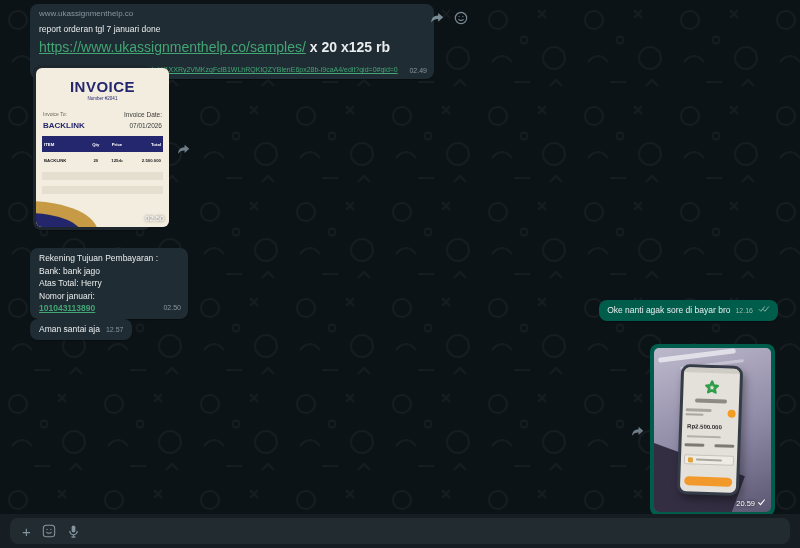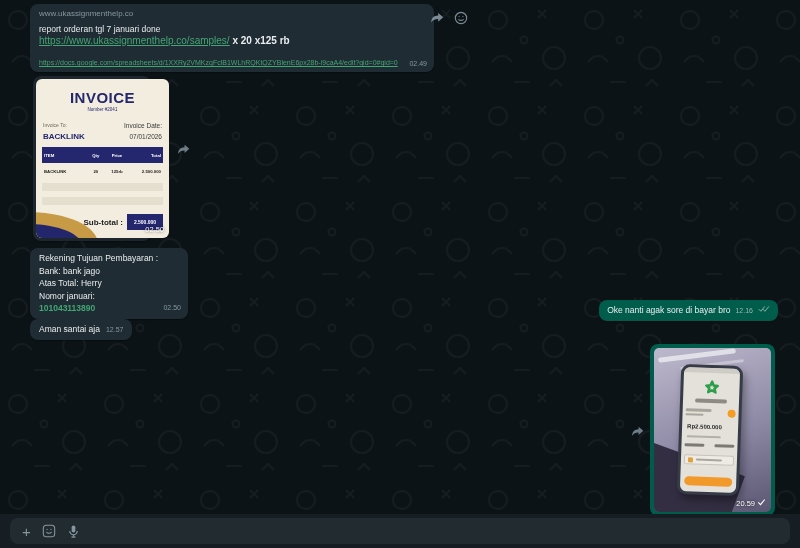--- a/index.html
+++ b/index.html
@@ -12,31 +12,31 @@
   .bubble { position:absolute; z-index:2; background:#202c33; border-radius:8px;
             color:#e9edef; padding:4px 9px; font-size:8.5px; line-height:11px;
             box-shadow:0 1px 1px rgba(0,0,0,.3); }
   .time { font-size:7px; color:#8696a0; }
   a.wlink { color:#42a574; text-decoration:underline; cursor:pointer; word-break:break-all; }
 
   
   .msg1 { left:30px; top:4px; width:404px; }
   .m1-domain { font-size:8px; color:#8696a0; }
   .m1-text   { margin-top:5px; font-size:8.5px; }
-  .m1-line2  { margin-top:0; font-size:10px; white-space:nowrap; }
+  .m1-line2  { margin-top:7px; font-size:14px; white-space:nowrap; }
   .m1-note   { font-weight:bold; color:#e9edef; }
   .m1-line3  { margin-top:11px; font-size:7px; white-space:nowrap; overflow:hidden; margin-right:22px; }
   .m1-time   { position:absolute; right:7px; bottom:3px; }
 
   
   .hover-actions { position:absolute; left:430px; top:11px; z-index:3; display:flex; gap:10px; align-items:center; }
   .hover-actions svg { display:block; }
 
   
-  .msg2 { left:33px; top:76px; width:118px; height:165px; padding:3px; background:#1d272d; }
+  .msg2 { left:33px; top:65px; width:118px; height:165px; padding:3px; background:#1d272d; }
   .invoice { position:relative; width:133px; height:159px; background:#f2eddf;
              border-radius:6px; overflow:hidden; color:#24266e; }
   .inv-title { margin-top:13px; text-align:center; font-size:15px; font-weight:bold; letter-spacing:.5px; }
   .inv-number { text-align:center; font-size:4.5px; margin-top:1px; }
   .inv-head { display:flex; justify-content:space-between; padding:0 7px; margin-top:5px; align-items:flex-end; }
   .inv-to-label { font-size:5px; color:#6b6857; }
   .inv-to { font-size:8px; font-weight:bold; }
   .inv-right { text-align:right; color:#3a3a3a; }
   .inv-date-label, .inv-date { font-size:6.5px; }
   .inv-table { margin:5px 6px 0; }
@@ -54,21 +54,21 @@
   .inv-navy { position:absolute; left:-8px; bottom:-8px; width:54px; height:22px;
               background:#23266b; border-radius:0 100% 0 0; }
   .img-time { position:absolute; right:5px; bottom:3px; font-size:7.5px; color:#fff;
               text-shadow:0 0 3px rgba(0,0,0,.8); z-index:4; display:flex; align-items:center; gap:2px; }
 
   
   .fwd { position:absolute; z-index:3; }
 
   
   .msg3 { left:30px; top:248px; width:158px; line-height:12.5px; }
-  .m3-num { color:#42a574; font-weight:bold; }
+  .m3-num { color:#42a574; font-weight:bold;text-decoration:underline; }
   .m3-time { position:absolute; right:7px; bottom:4px; }
 
   
   .msg4 { left:30px; top:319px; display:flex; align-items:flex-end; gap:6px; padding:5px 9px; }
 
   
   .msg5 { right:22px; top:300px; background:#005c4b; display:flex; align-items:flex-end; gap:5px; padding:5px 8px; }
   .msg5 .time { color:#9cb8ad; }
 
   
@@ -188,24 +188,20 @@
         </div>
         <div class="inv-tr">
           <span class="inv-td c1">BACKLINK</span>
           <span class="inv-td c2">20</span>
           <span class="inv-td c3">125rb</span>
           <span class="inv-td c4">2.500.000</span>
         </div>
       </div>
       <div class="inv-stripe"></div>
       <div class="inv-stripe" style="margin-top:6px"></div>
-      <div class="inv-sub">
-        <span class="inv-sub-label">Sub-total :</span>
-        <span class="inv-sub-box">2.500.000</span>
-      </div>
       <div class="inv-gold"></div>
       <div class="inv-navy"></div>
       <div class="img-time">
         <span>02.50</span>
       </div>
     </div>
   </div>
 
   <span class="fwd" style="left:177px; top:141px;">
     <svg width="13" height="11" viewBox="0 0 18 15" fill="#6f7d86">

